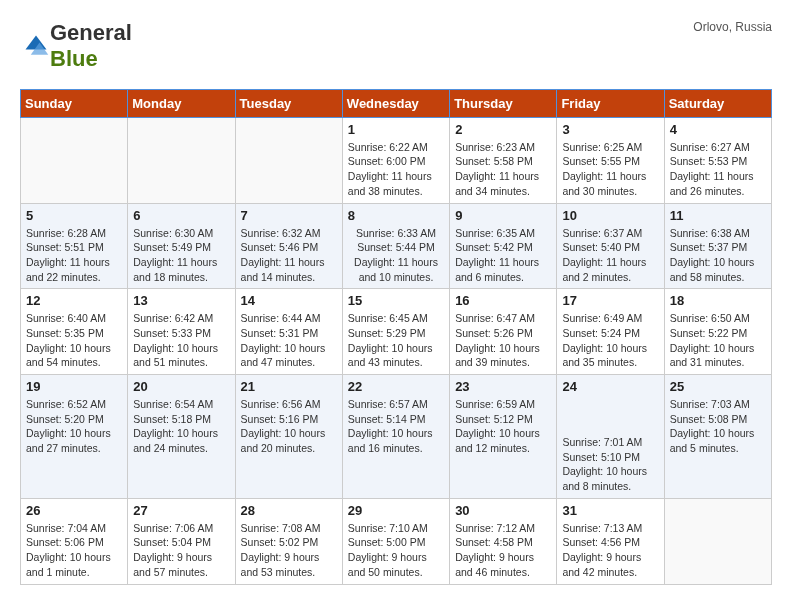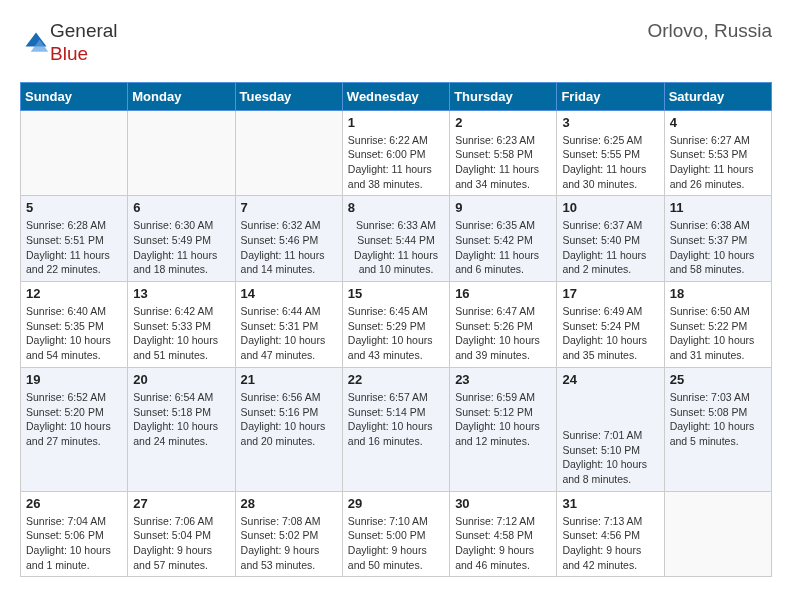--- a/index.html
+++ b/index.html
@@ -17,50 +17,50 @@
       display: flex;
       justify-content: space-between;
       align-items: flex-start;
       margin-bottom: 16px;
     }
     .logo {
       display: flex;
       align-items: center;
     }
     .logo-text {
-      font-size: 19px;
-      font-weight: normal;
+      font-size: 22px;
+      font-weight: bold;
       line-height: 1.2;
     }
     .logo-general { color: #333; }
-    .logo-blue { color: #b91c1c; }
+    .logo-blue { color: #4d7c0f; }
     .logo-icon {
       width: 28px;
       height: 28px;
       margin-left: 2px;
     }
     .title-block {
       text-align: right;
     }
     .month-title {
       font-size: 36px;
       font-weight: bold;
       color: #222;
     }
     .location {
-      font-size: 19px;
+      font-size: 12px;
       color: #555;
     }
     .calendar {
       width: 100%;
       border-collapse: collapse;
       border: 1px solid #ccc;
     }
     .calendar th {
-      background-color: #0369a1;
+      background-color: #c2410c;
       color: #fff;
       font-size: 13px;
       font-weight: bold;
       padding: 6px 4px;
       text-align: left;
       border: 1px solid #5090dd;
     }
     .calendar td {
       border: 1px solid #ccc;
       vertical-align: top;

